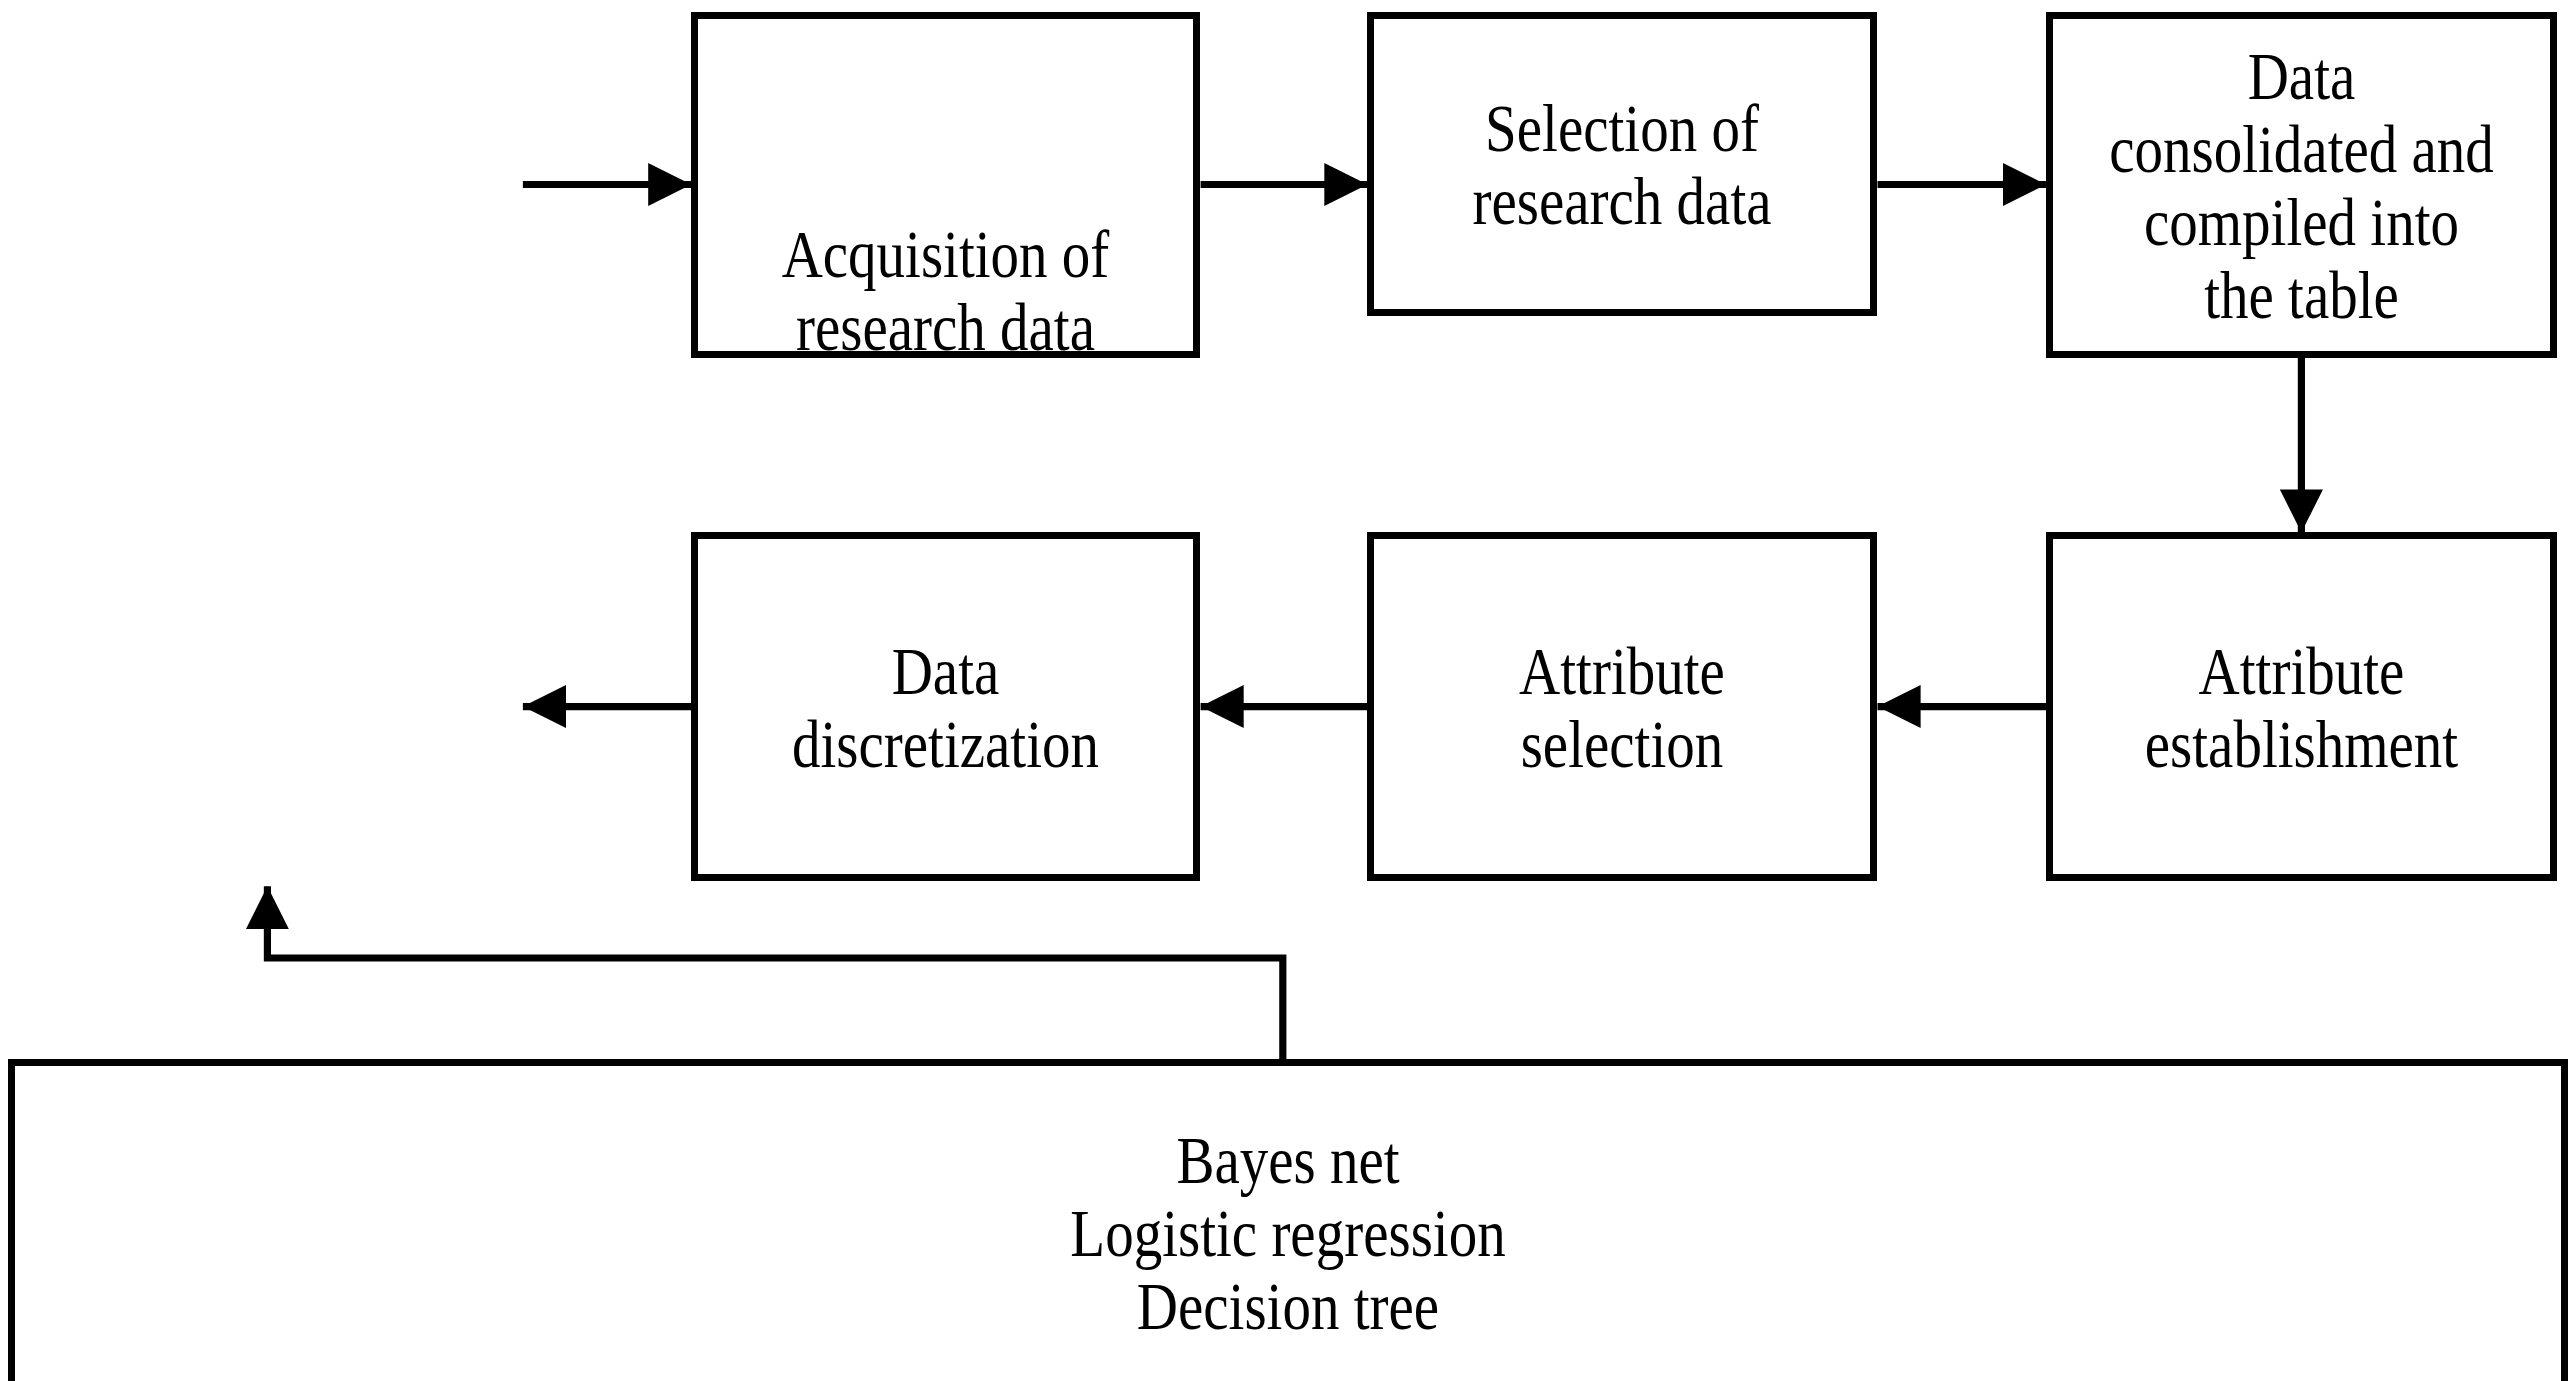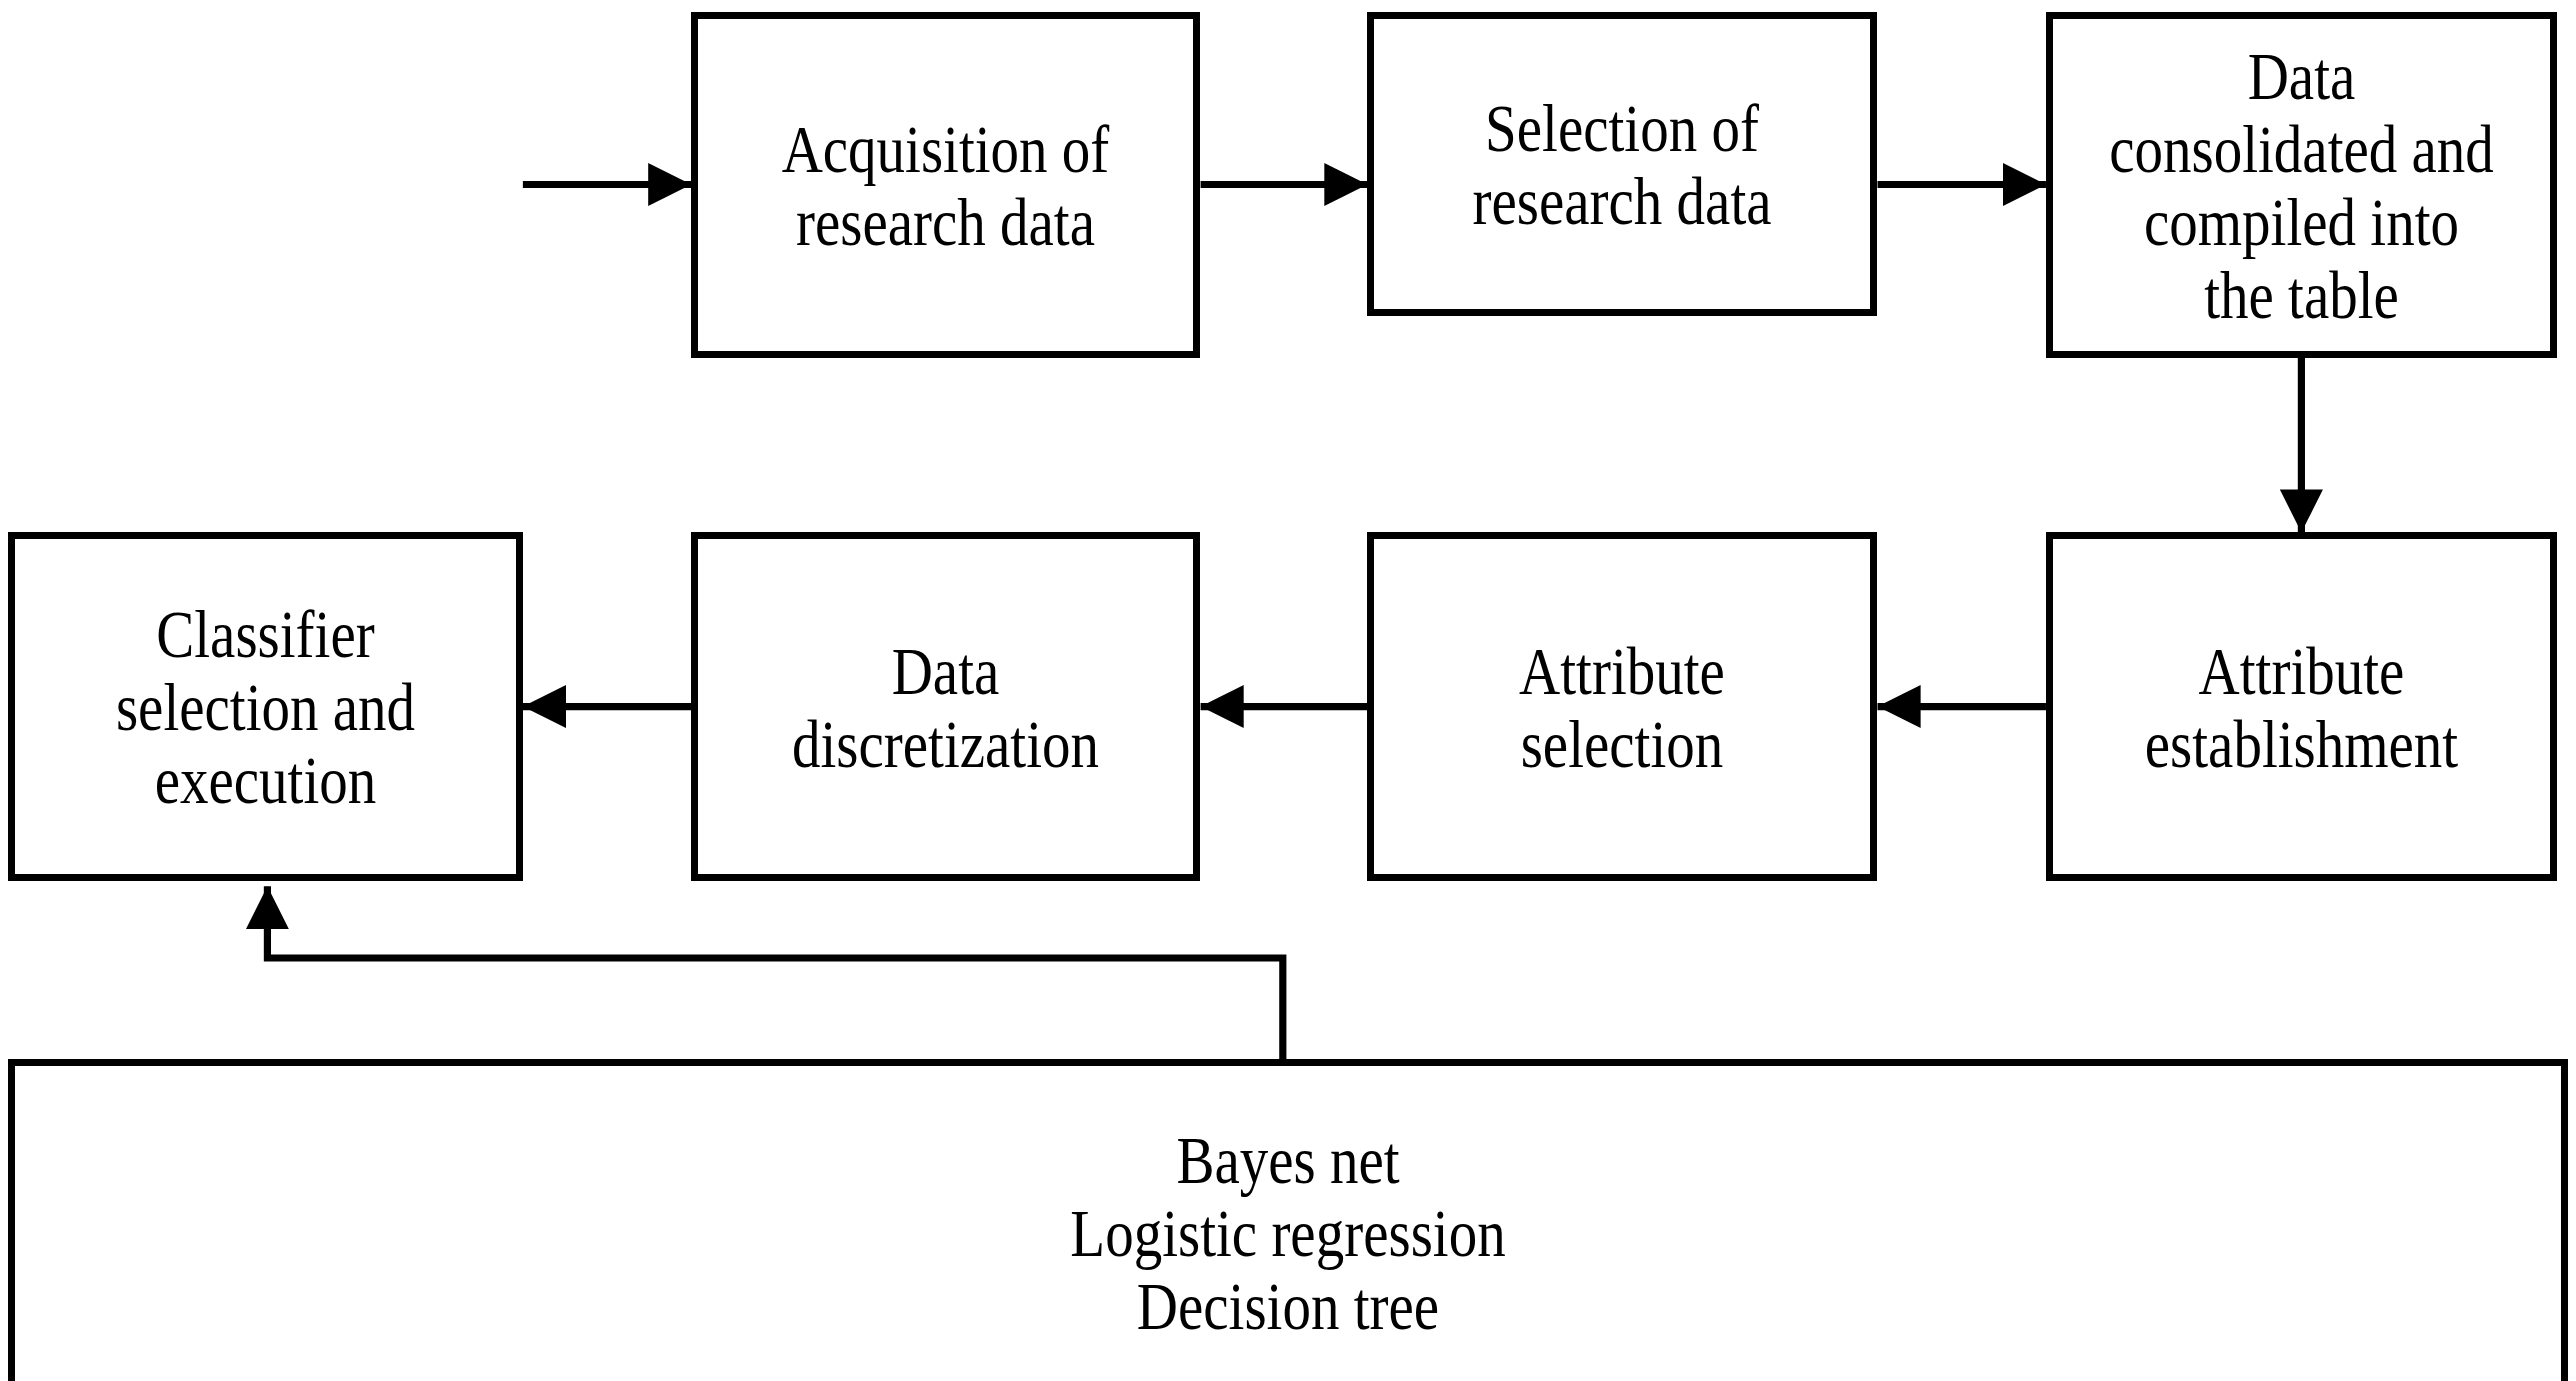--- a/index.html
+++ b/index.html
@@ -11,21 +11,21 @@
     position:absolute;background:#ffffff;border:7.2px solid #000000;
     box-sizing:border-box;display:flex;align-items:center;justify-content:center;
     text-align:center;z-index:2;
   }
   .label{
     white-space:pre-line;font-size:57px;line-height:61px;
     transform:scaleY(1.2);letter-spacing:0px;
   }
   
   .n-establish{left:8px;top:12px;width:515px;height:346px;}
-  .n-acquisition{left:691px;top:12px;width:509px;height:346px;}
+  .n-acquisition{left:691px;top:12px;width:509px;height:346px;align-items:flex-end;}
   .n-selection{left:1367px;top:12px;width:510px;height:304px;}
   .n-consolidate{left:2046px;top:12px;width:511px;height:346px;}
   
   .n-classifier{left:8px;top:532px;width:515px;height:349px;}
   .n-discretization{left:691px;top:532px;width:509px;height:349px;}
   .n-attrselect{left:1367px;top:532px;width:510px;height:349px;}
   .n-attrestab{left:2046px;top:532px;width:511px;height:349px;}
   
   .n-classifiers{left:8px;top:1059px;width:2560px;height:346px;justify-content:center;}
   .wires{
@@ -46,25 +46,20 @@
     <div class="label">Selection of
 research data</div>
   </div>
   <div class="node n-consolidate">
     <div class="label">Data
 consolidated and
 compiled into
 the table</div>
   </div>
 
-  <div class="node n-classifier">
-    <div class="label">Classifier
-selection and
-execution</div>
-  </div>
   <div class="node n-discretization">
     <div class="label">Data
 discretization</div>
   </div>
   <div class="node n-attrselect">
     <div class="label">Attribute
 selection</div>
   </div>
   <div class="node n-attrestab">
     <div class="label">Attribute

